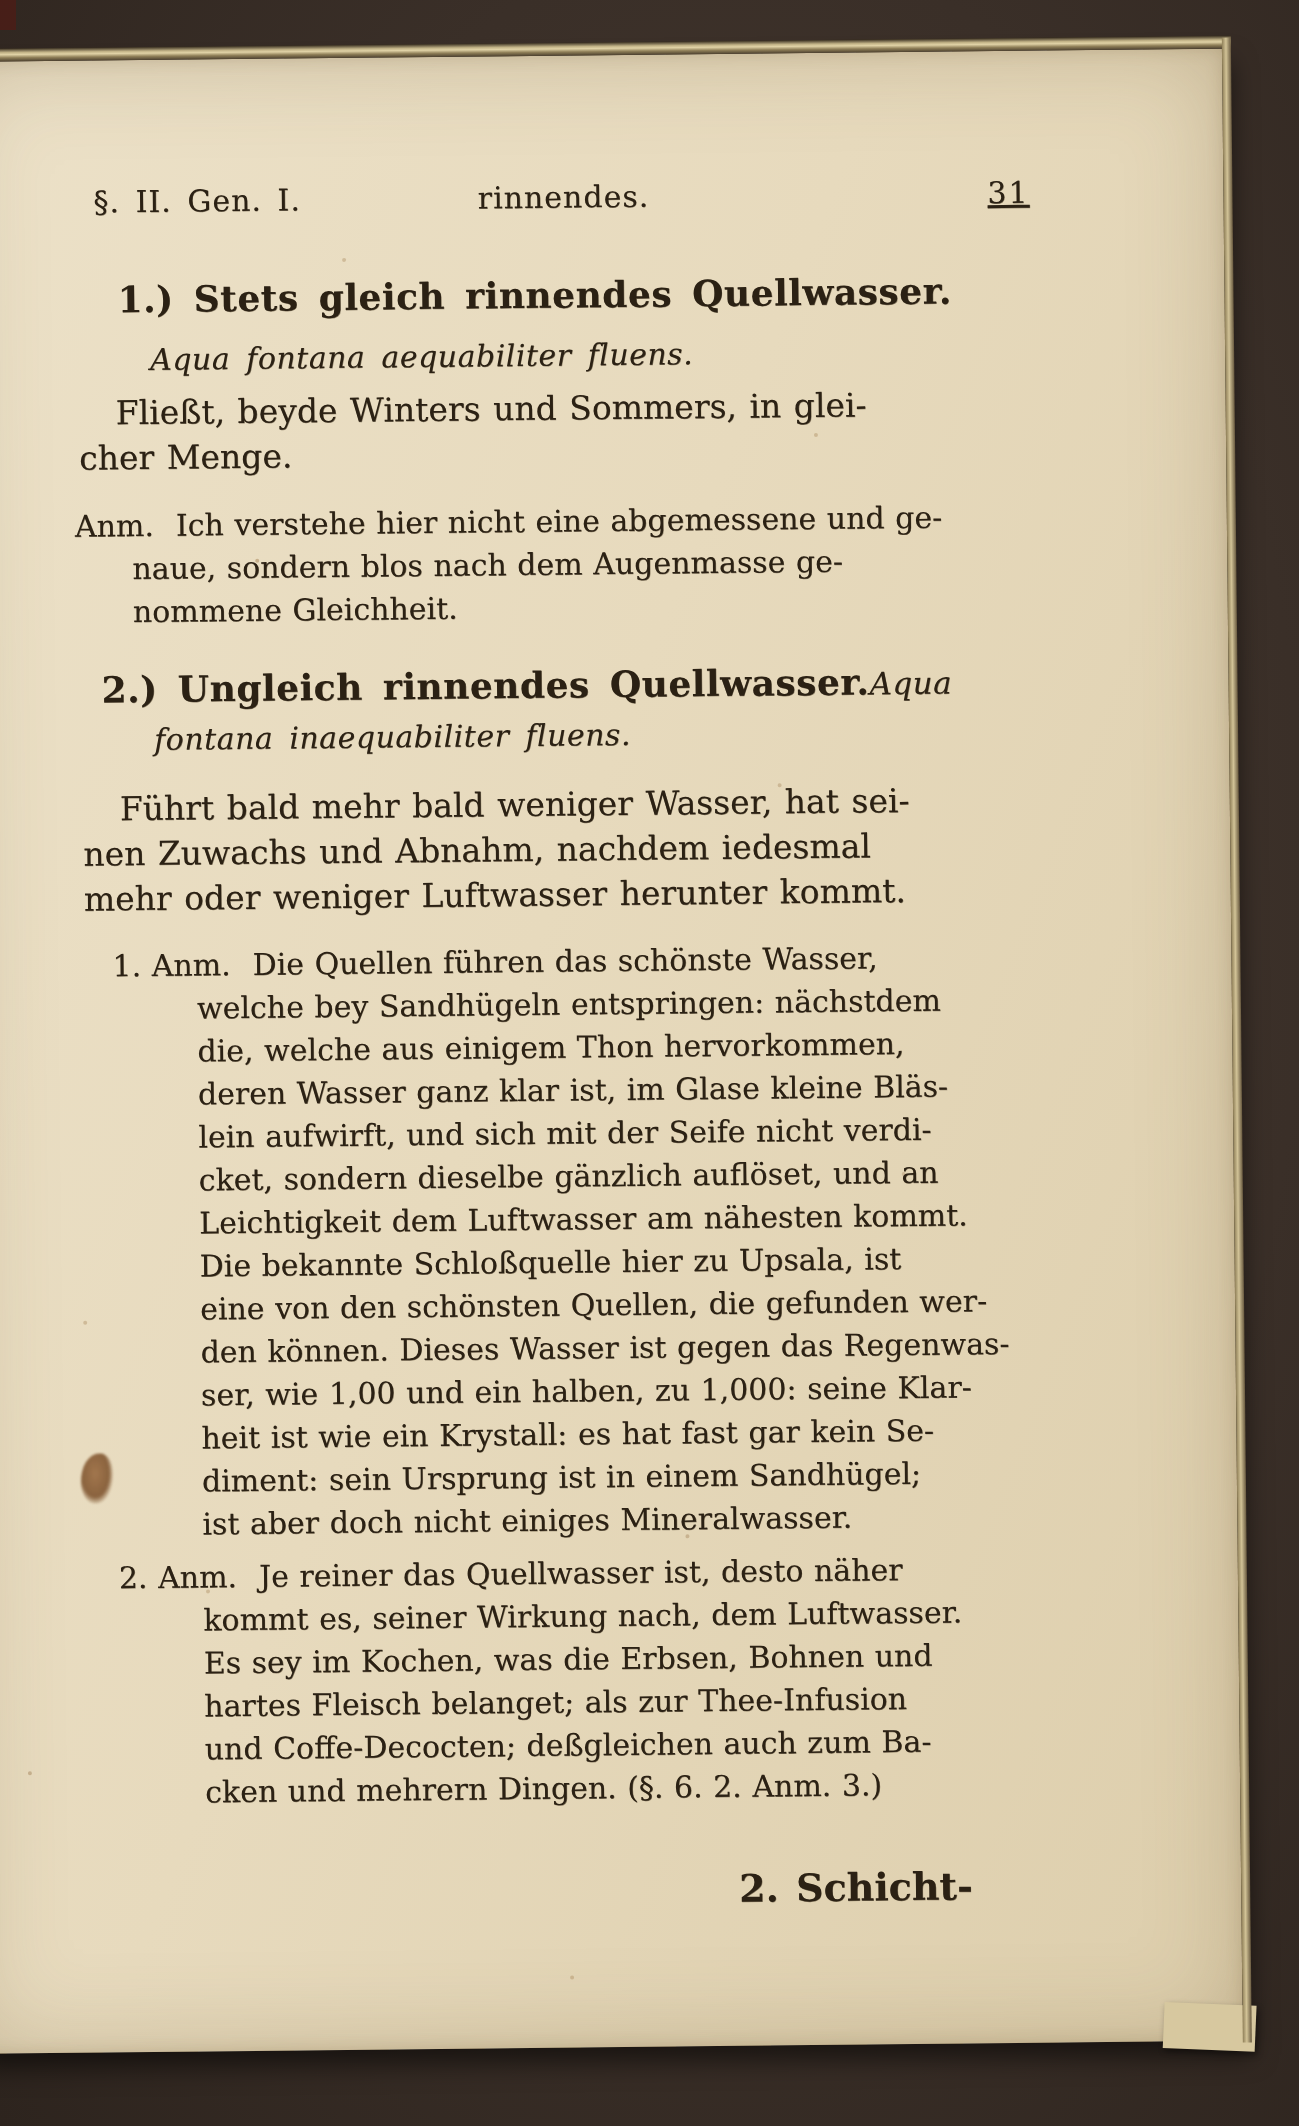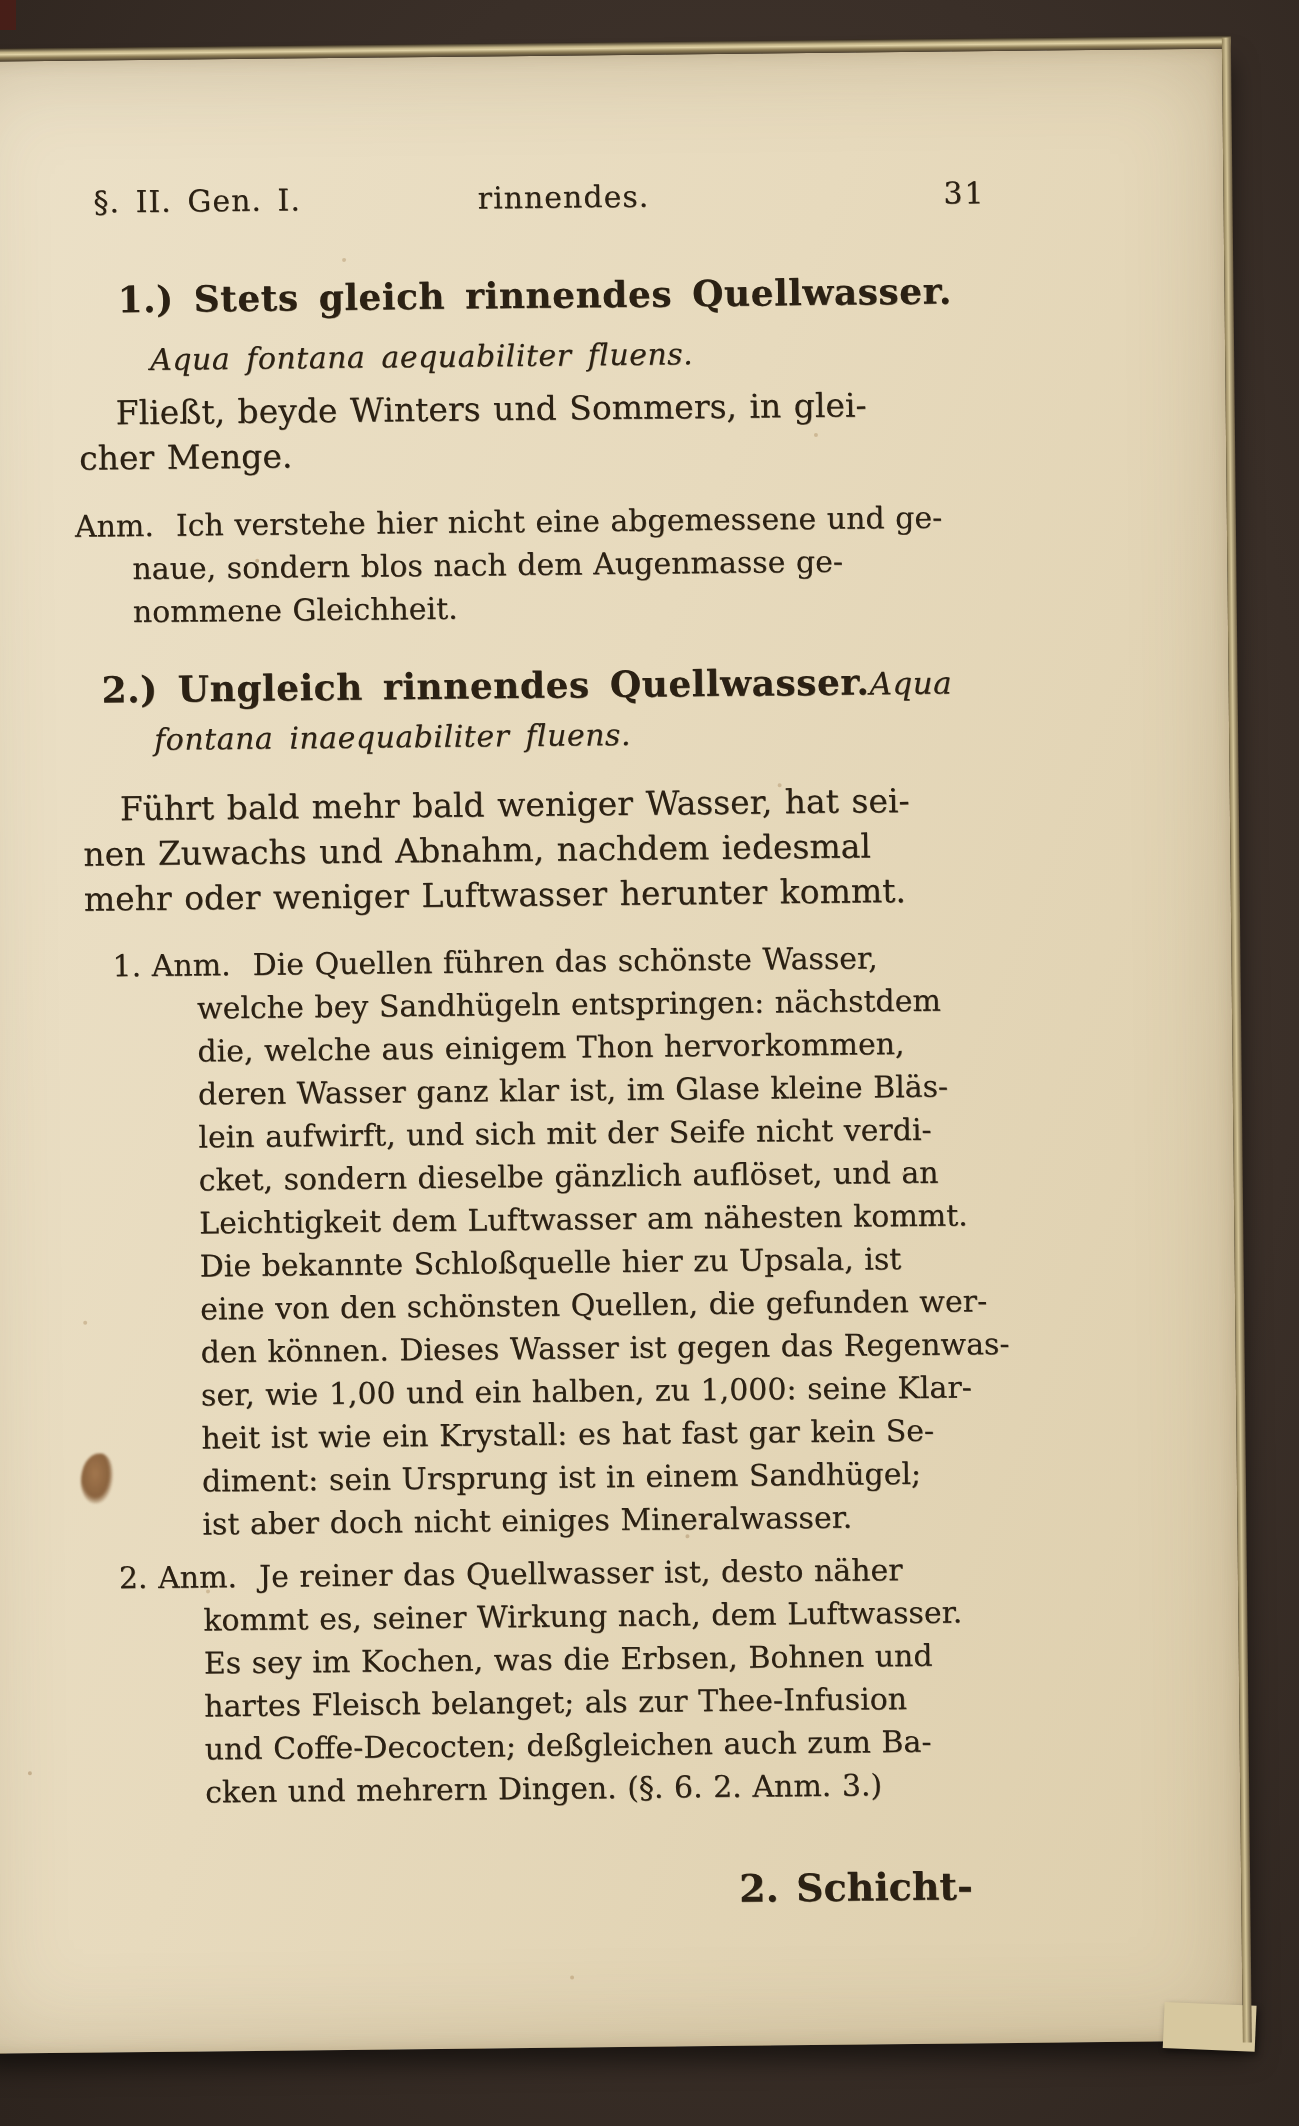--- a/index.html
+++ b/index.html
@@ -16,21 +16,21 @@
   .edge-right{position:absolute;top:-11px;bottom:-2px;right:-9px;width:9px;
         background:linear-gradient(to right,#8f7f58,#d2c397 45%,#695a40);}
   .underpage-corner{position:absolute;right:-13px;bottom:-9px;width:92px;height:46px;
         background:linear-gradient(135deg,#dccd a4,#d7c89f 60%,#b7a77c);background-color:#d7c89f;
         transform:rotate(3deg);z-index:-1;box-shadow:2px 3px 6px rgba(0,0,0,.4);}
   .ink{color:#2b2114;text-shadow:.4px .5px .6px rgba(43,29,10,.5);}
   .abs{position:absolute;white-space:nowrap;}
   .header-row{top:124px;left:0;width:100%;height:46px;font-size:30px;}
   .hdr-left{position:absolute;left:142px;letter-spacing:1px;word-spacing:5px;}
   .hdr-center{position:absolute;left:612px;transform:translateX(-50%);letter-spacing:1px;}
-  .hdr-right{position:absolute;left:992px;letter-spacing:2px;}
+  .hdr-right{position:absolute;left:1036px;letter-spacing:2px;text-decoration:underline;}
   .h-main{font-size:36px;font-weight:bold;letter-spacing:.5px;word-spacing:7px;}
   .h1{top:218px;left:165px;}
   .h2{top:608px;left:145px;}
   .h2 .lat-inline{font-weight:normal;font-style:italic;font-size:31px;letter-spacing:.5px;}
   .latin{font-style:italic;font-size:30px;word-spacing:6px;letter-spacing:.5px;}
   .latin1{top:282px;left:197px;}
   .latin2{top:662px;left:197px;}
   .para{font-size:33px;word-spacing:2px;}
   .p1{top:330px;left:125px;}
   .p2{top:726px;left:125px;}

